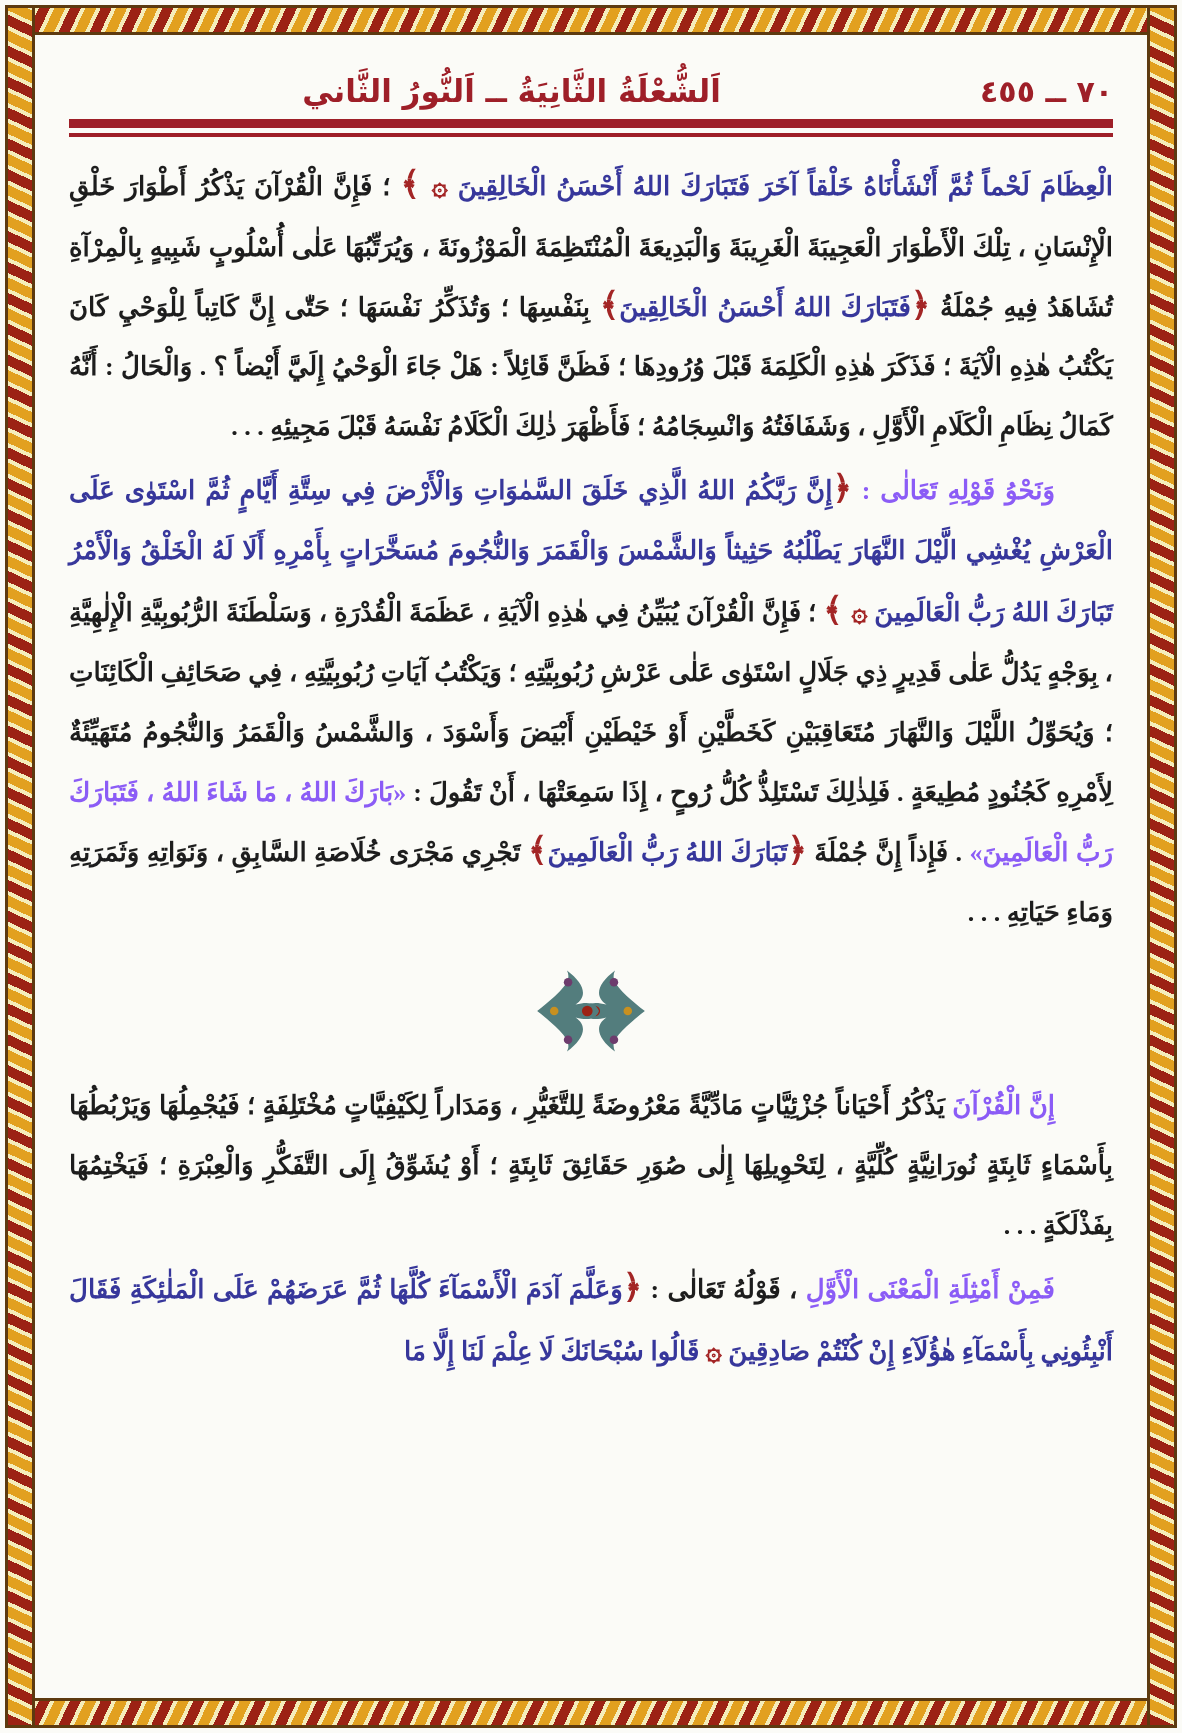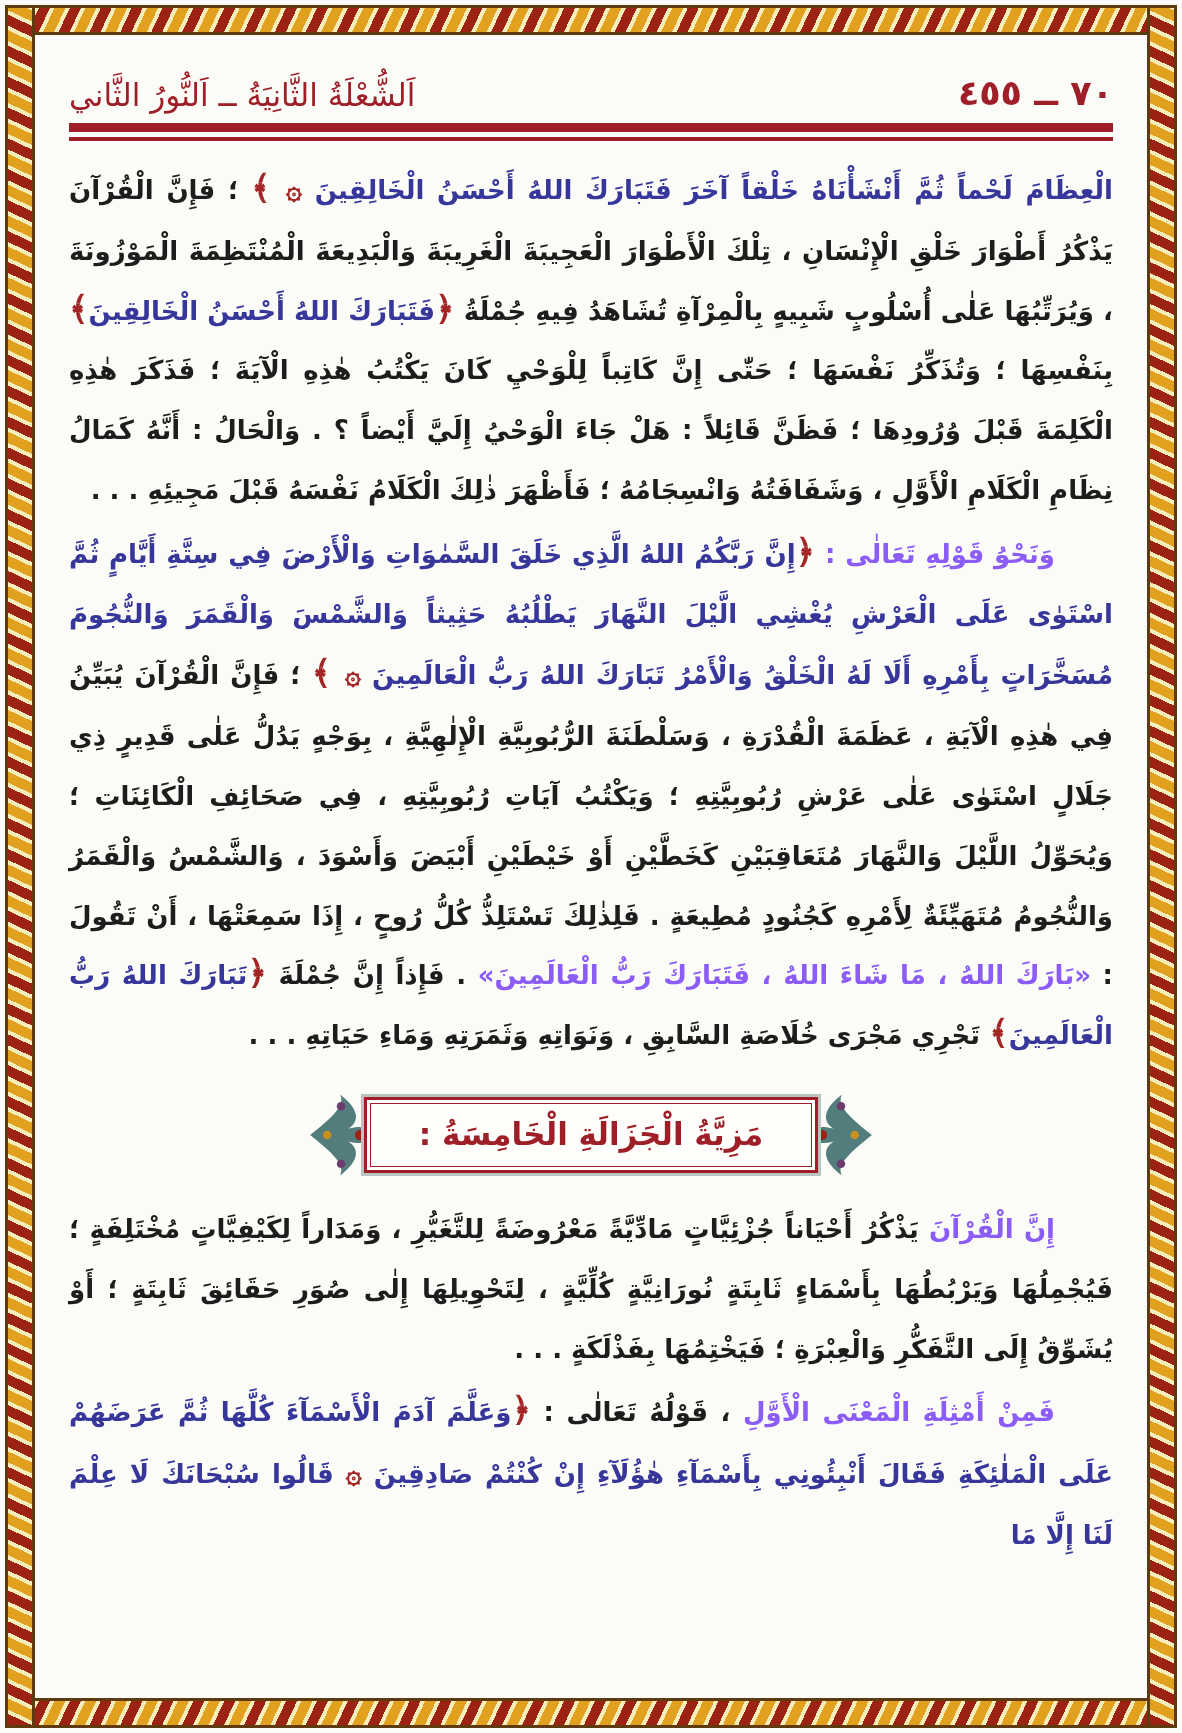--- a/index.html
+++ b/index.html
@@ -28,36 +28,36 @@
   
   .inner{
     position:absolute;inset:35px;
     padding:38px 34px 10px;
     box-sizing:border-box;
     direction:rtl;
   }
   
   .hdr{display:flex;align-items:flex-end;margin-bottom:10px;}
   .hdr-title{
-    flex:1;text-align:left;
-    color:#9e1f28;font-weight:normal;font-size:31px;
+    flex:1;text-align:center;
+    color:#9e1f28;font-weight:bold;font-size:31px;
   }
   .hdr-pages{
-    color:#9e1f28;font-weight:bold;font-size:35px;
+    color:#9e1f28;font-weight:bold;font-size:30px;
     padding-left:26px;white-space:nowrap;
   }
   .rule-thick{height:9px;background:#9e1f28;margin-top:8px;}
   .rule-thin{height:4px;background:#9e1f28;margin-top:5px;margin-bottom:18px;}
   
   .bodytxt{
     font-size:26px;font-weight:bold;color:#1d1d1d;
     line-height:2.3;
     text-align:justify;
   }
-  .para{margin:0 0 4px;}
+  .para{margin:0 0 4px;font-family:Liberation Serif, serif;}
   .para.indent{text-indent:58px;}
   .run-t{color:#1d1d1d;}
   .run-r{color:#8b5cf6;}
   .run-q{color:#37379b;}
   .run-b{color:#a32525;font-size:1.28em;line-height:1;}
   .run-o{color:#a32525;font-size:1.05em;}
   
   .banner-row{
     display:flex;align-items:center;justify-content:center;
     margin:26px auto 22px;
@@ -100,21 +100,20 @@
       </div>
 
     <div class="banner-row">
       <svg class="orn" viewBox="0 0 60 80" aria-hidden="true">
         <path d="M58 40 C30 18 26 10 30 2 C14 14 10 26 22 34 C8 30 2 34 0 40 C2 46 8 50 22 46 C10 54 14 66 30 78 C26 70 30 62 58 40Z" fill="#537d7d"></path>
         <circle cx="11" cy="40" r="5" fill="#9c2214"></circle>
         <circle cx="29" cy="13" r="4" fill="#6d3c6d"></circle>
         <circle cx="29" cy="67" r="4" fill="#6d3c6d"></circle>
         <circle cx="42" cy="40" r="4" fill="#c89020"></circle>
       </svg>
-      <div class="banner-box">مَزِيَّةُ الْجَزَالَةِ الْخَامِسَةُ :</div>
       <svg class="orn flip" viewBox="0 0 60 80" aria-hidden="true">
         <path d="M58 40 C30 18 26 10 30 2 C14 14 10 26 22 34 C8 30 2 34 0 40 C2 46 8 50 22 46 C10 54 14 66 30 78 C26 70 30 62 58 40Z" fill="#537d7d"></path>
         <circle cx="11" cy="40" r="5" fill="#9c2214"></circle>
         <circle cx="29" cy="13" r="4" fill="#6d3c6d"></circle>
         <circle cx="29" cy="67" r="4" fill="#6d3c6d"></circle>
         <circle cx="42" cy="40" r="4" fill="#c89020"></circle>
       </svg>
     </div>
 
     <div class="bodytxt">

